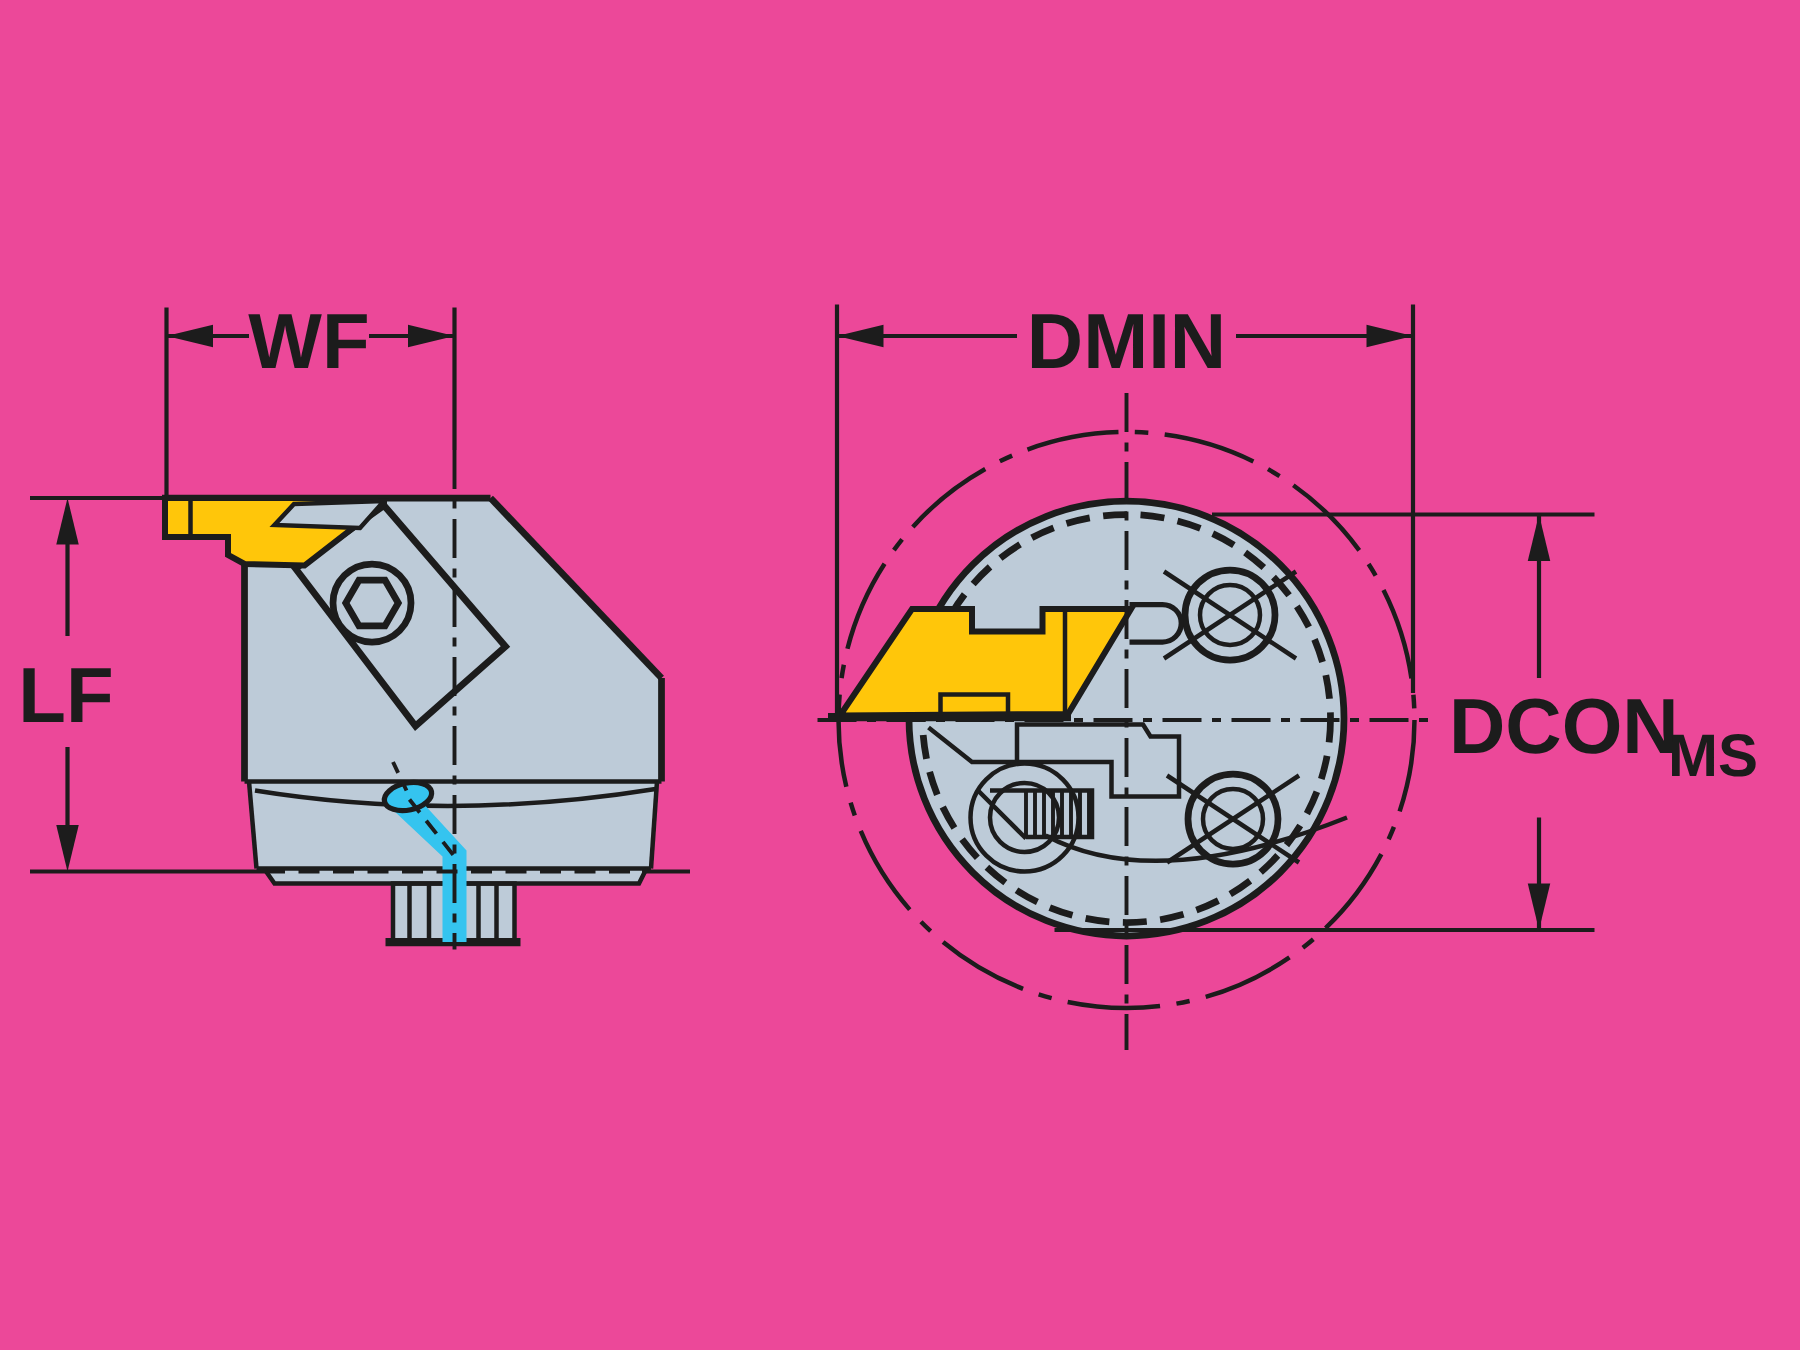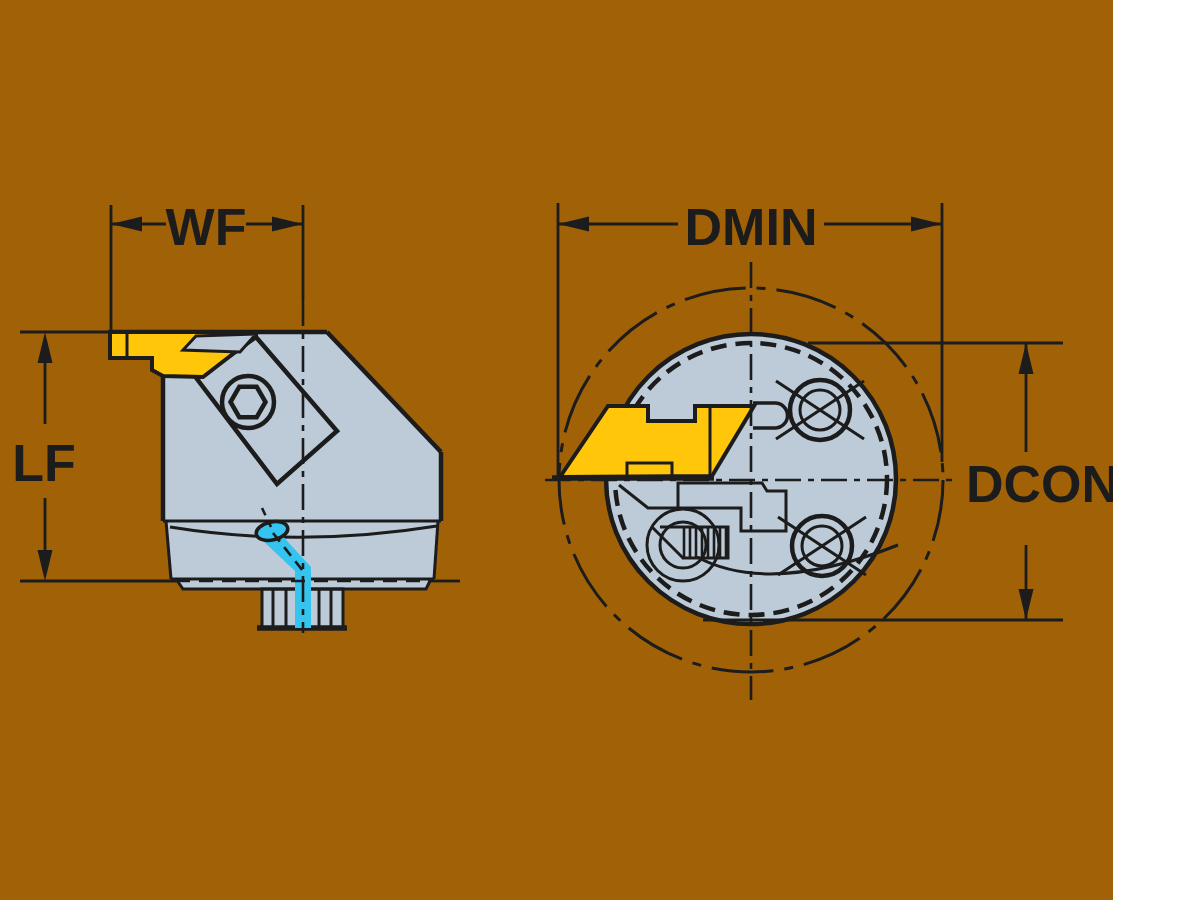--- a/index.html
+++ b/index.html
@@ -1,16 +1,16 @@
 <!DOCTYPE html>
 <html><head>
 <meta charset="utf-8">
 <style>
   html,body{margin:0;padding:0;background:#ffffff;}
-  .stage{position:relative;width:1113px;height:900px;background:#a16207;overflow:hidden;}
+  .stage{position:relative;width:1200px;height:900px;background:#ec4899;overflow:hidden;}
   svg{display:block;}
   .ln{fill:none;stroke:#1c1c1c;}
   .thick{stroke-width:4.5;}
   .med{stroke-width:3;}
   .thin{stroke-width:2.6;}
   .dim{stroke-width:2.8;}
   .arrow{fill:#1c1c1c;stroke:none;}
   text{font-family:"Liberation Sans","DejaVu Sans",sans-serif;font-weight:bold;fill:#1c1c1c;}
   .lbl{font-size:52px;}
   .sub{font-size:40px;}

